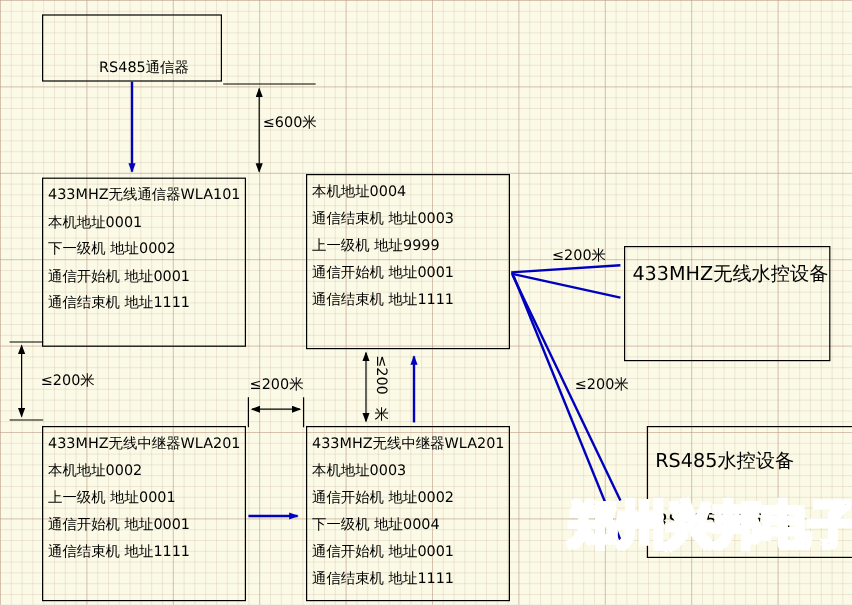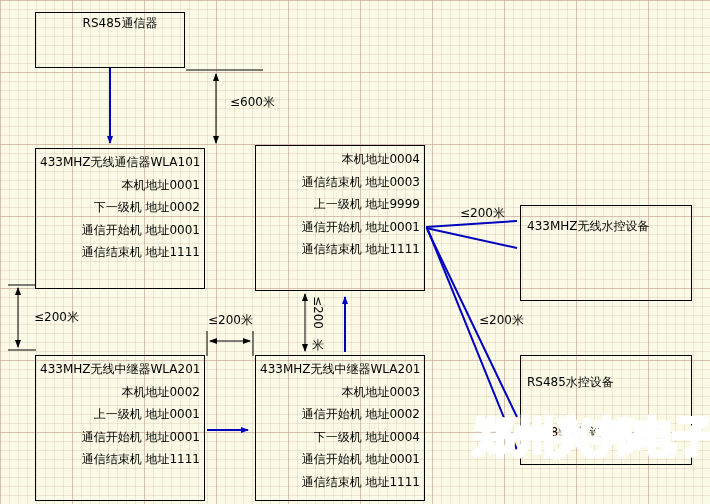--- a/index.html
+++ b/index.html
@@ -11,23 +11,23 @@
       linear-gradient(to right, rgba(185,150,130,0.45) 1px, transparent 1px),
       linear-gradient(to bottom, rgba(185,150,130,0.45) 1px, transparent 1px),
       linear-gradient(to right, rgba(205,180,160,0.30) 1px, transparent 1px),
       linear-gradient(to bottom, rgba(205,180,160,0.30) 1px, transparent 1px);
     background-size:72px 72px, 72px 72px, 9px 9px, 9px 9px;
   }
   .node{
     position:absolute;border:1px solid #000;box-sizing:border-box;
     font-size:12px;color:#000;padding:2px 4px;z-index:2;
   }
-  .ln{line-height:22.5px;white-space:nowrap;text-align:right;}
-  .center-node{display:flex;align-items:flex-start;justify-content:center;padding-left:24px;}
-  .devln{position:absolute;left:6px;white-space:nowrap;font-size:12px;color:#000;}
+  .ln{line-height:22.5px;white-space:nowrap;}
+  .center-node{display:flex;align-items:flex-end;justify-content:center;padding-left:24px;}
+  .devln{position:absolute;left:6px;white-space:nowrap;font-size:16px;color:#000;}
   .dlabel{
     position:absolute;font-size:12px;color:#000;z-index:4;white-space:nowrap;
   }
   .vlabel{
     writing-mode:vertical-rl;text-orientation:mixed;
   }
   .overlay{position:absolute;left:0;top:0;z-index:3;pointer-events:none;}
   .blue{stroke:#0000bf;stroke-width:2;fill:none;}
   .dim{stroke:#000;stroke-width:1;fill:none;}
   .watermark{
@@ -106,26 +106,26 @@
 
   <div class="node" style="left:255px;top:355px;width:170px;height:146px;">
     <div class="ln">433MHZ无线中继器WLA201</div>
     <div class="ln">本机地址0003</div>
     <div class="ln">通信开始机 地址0002</div>
     <div class="ln">下一级机 地址0004</div>
     <div class="ln">通信开始机 地址0001</div>
     <div class="ln">通信结束机 地址1111</div>
   </div>
 
-  <div class="node" style="left:520px;top:355px;width:172px;height:110px;">
+  <div class="node" style="left:539px;top:355px;width:172px;height:110px;">
     <div class="devln" style="top:18px;">RS485水控设备</div>
     <div class="devln" style="top:68px;">RS485售饭设备</div>
   </div>
 
-  <div class="dlabel" style="left:230px;top:94px;">≤600米</div>
+  <div class="dlabel" style="left:219px;top:94px;">≤600米</div>
   <div class="dlabel" style="left:34px;top:309px;">≤200米</div>
   <div class="dlabel" style="left:208px;top:312px;">≤200米</div>
   <div class="dlabel vlabel" style="left:309px;top:296px;">≤200米</div>
   <div class="dlabel" style="left:460px;top:205px;">≤200米</div>
   <div class="dlabel" style="left:479px;top:312px;">≤200米</div>
 
   <div class="watermark">郑州兴邦电子</div>
 
 </div>
 

